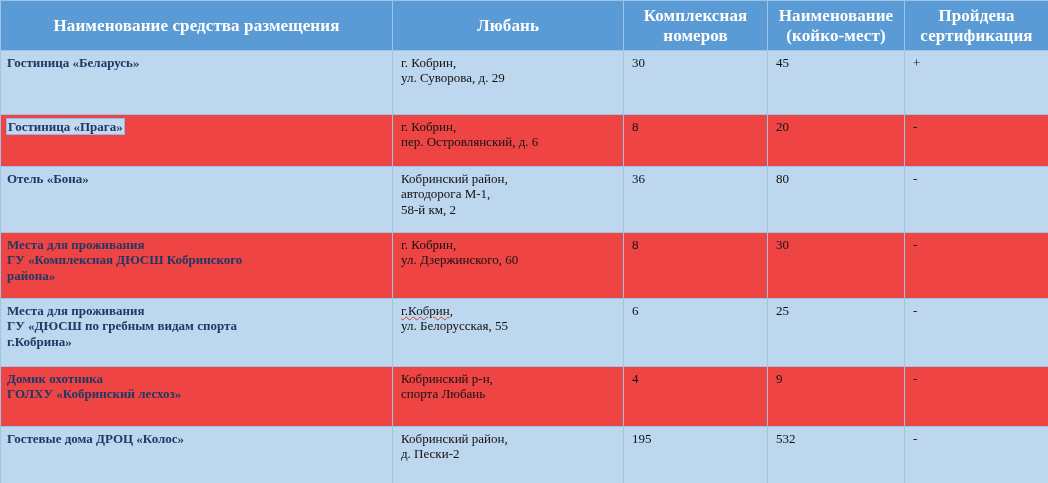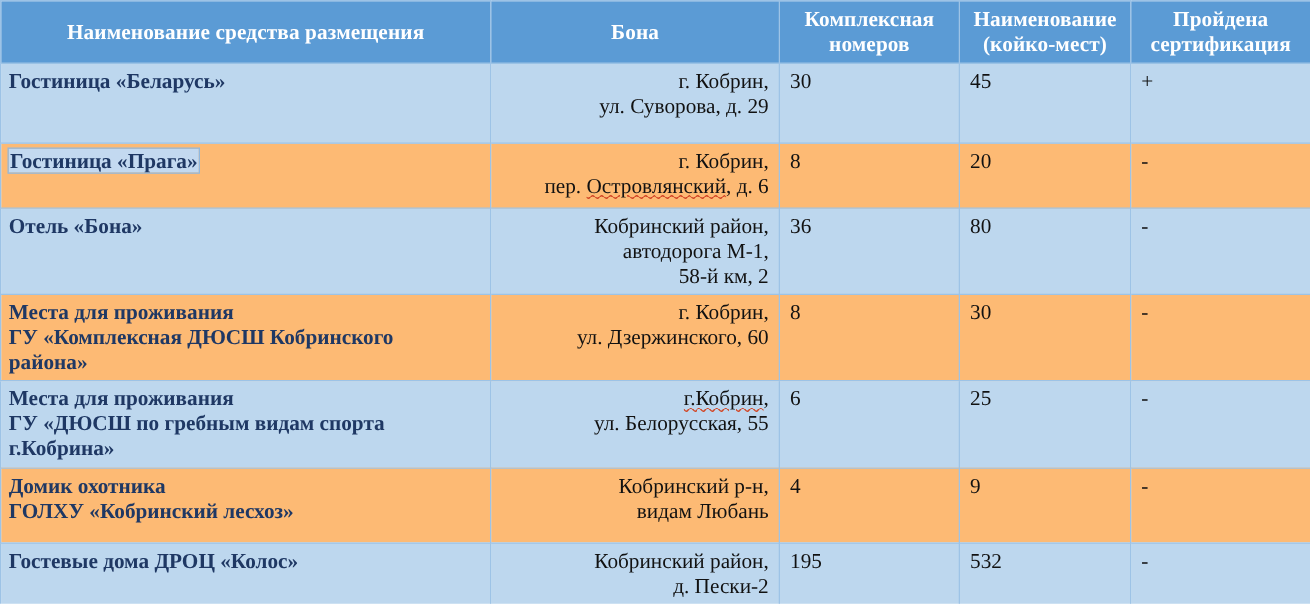--- a/index.html
+++ b/index.html
@@ -37,36 +37,36 @@
     text-align: center;
     vertical-align: middle;
     padding: 5px 6px;
     border: 1px solid #9dc3e6;
     line-height: 1.15;
     letter-spacing: 0.1px;
   }
   tbody td {
     border: 1px solid #9dc3e6;
     vertical-align: top;
-    font-size: 17px;
+    font-size: 13px;
     line-height: 1.18;
     padding: 4px 8px 4px 8px;
     color: #1a1a1a;
   }
   tbody tr.row-odd td { background: #bdd7ee; }
-  tbody tr.row-even td { background: #fdba74; }
+  tbody tr.row-even td { background: #ef4444; }
 
   td.name {
     font-weight: bold;
     color: #1f3864;
     text-align: left;
     padding-left: 6px;
   }
   td.addr {
-    text-align: right;
+    text-align: left;
     color: #111111;
   }
   td.num, td.cap, td.cert {
     color: #111111;
   }
   .line { display: block; white-space: pre-wrap; }
   .u-wavy {
     text-decoration: underline;
     text-decoration-color: #d24726;
     text-decoration-style: wavy;
@@ -90,21 +90,21 @@
         <col class="c2">
         <col class="c3">
         <col class="c4">
     </colgroup>
     <thead>
       <tr>
         <th>
           <span class="hdr-line">Наименование средства размещения</span>
         </th>
         <th>
-          <span class="hdr-line">Бона</span>
+          <span class="hdr-line">Любань</span>
         </th>
         <th>
           <span class="hdr-line">Комплексная</span>
           <span class="hdr-line">номеров</span>
         </th>
         <th>
           <span class="hdr-line">Наименование</span>
           <span class="hdr-line">(койко-мест)</span>
         </th>
         <th>
@@ -185,21 +185,21 @@
         <td class="cert">-</td>
       </tr>
 
       <tr class="row-even" style="height:60px;">
         <td class="name">
           <span class="line">Домик охотника</span>
           <span class="line">ГОЛХУ «Кобринский лесхоз»</span>
         </td>
         <td class="addr">
           <span class="line">Кобринский р-н,</span>
-          <span class="line">видам Любань</span>
+          <span class="line">спорта Любань</span>
         </td>
         <td class="num">4</td>
         <td class="cap">9</td>
         <td class="cert">-</td>
       </tr>
 
       <tr class="row-odd" style="height:58px;">
         <td class="name">
           <span class="line">Гостевые дома ДРОЦ «Колос»</span>
         </td>

